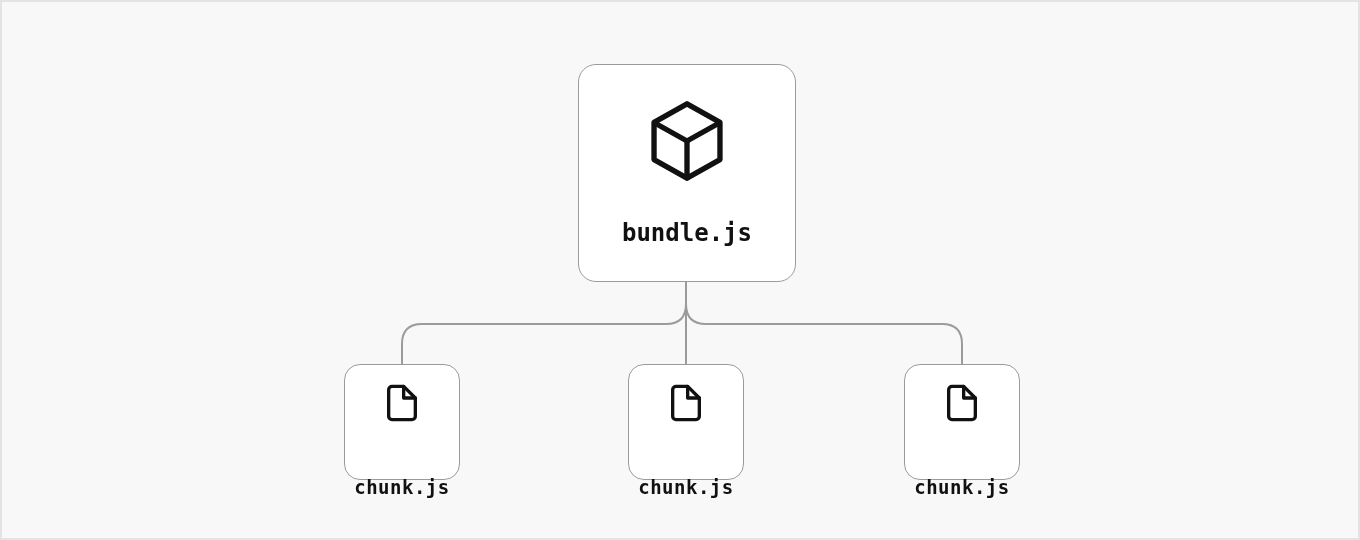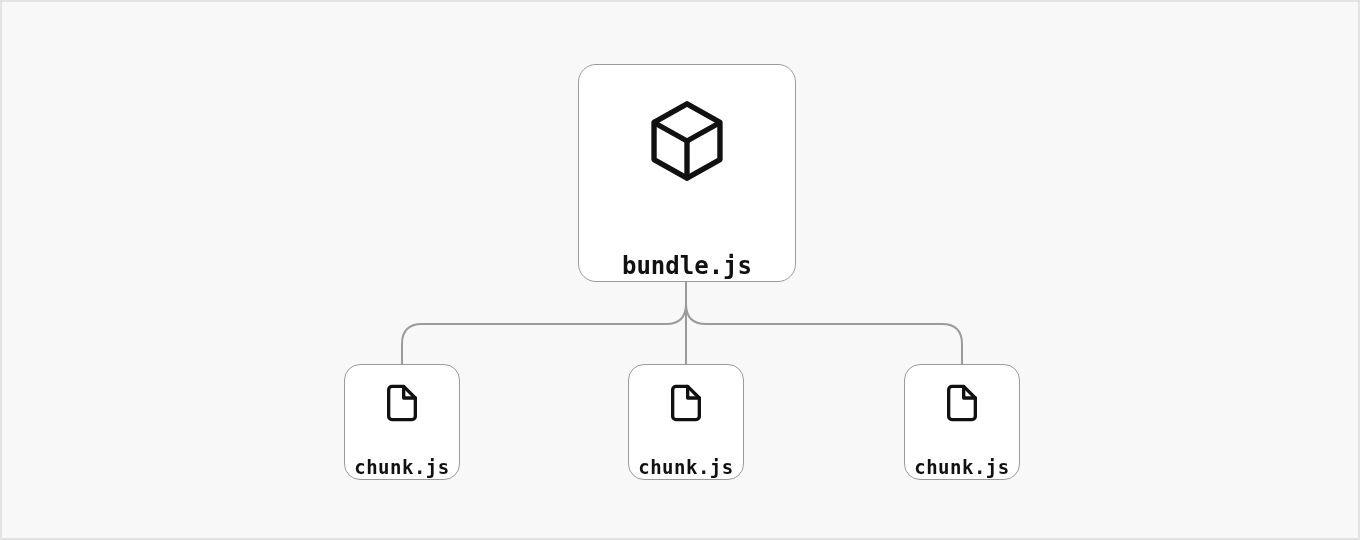--- a/index.html
+++ b/index.html
@@ -36,40 +36,40 @@
     stroke: var(--connector);
     stroke-width: 2;
   }
   .node {
     position: absolute;
     background: var(--node-background);
     border: 1.5px solid var(--node-border);
     display: flex;
     flex-direction: column;
     align-items: center;
-    justify-content: space-between;
   }
   .node-root {
     left: 576px; top: 62px;
     width: 218px; height: 218px;
     border-radius: 18px;
     padding-top: 30px;
   }
   .node-root .node-label {
     margin-top: 31px;
     font-size: 24px;
     font-weight: 700;
     line-height: 30px;
     color: var(--text);
   }
   .node-chunk {
     width: 116px; height: 116px;
     top: 362px;
     border-radius: 16px;
     padding-top: 16px;
+    gap: 37px;
   }
   .node-chunk .node-label {
     margin-top: 13px;
     font-size: 19px;
     font-weight: 700;
     line-height: 24px;
     letter-spacing: 0.5px;
     color: var(--text);
   }
   .node-chunk-1 { left: 342px; }

